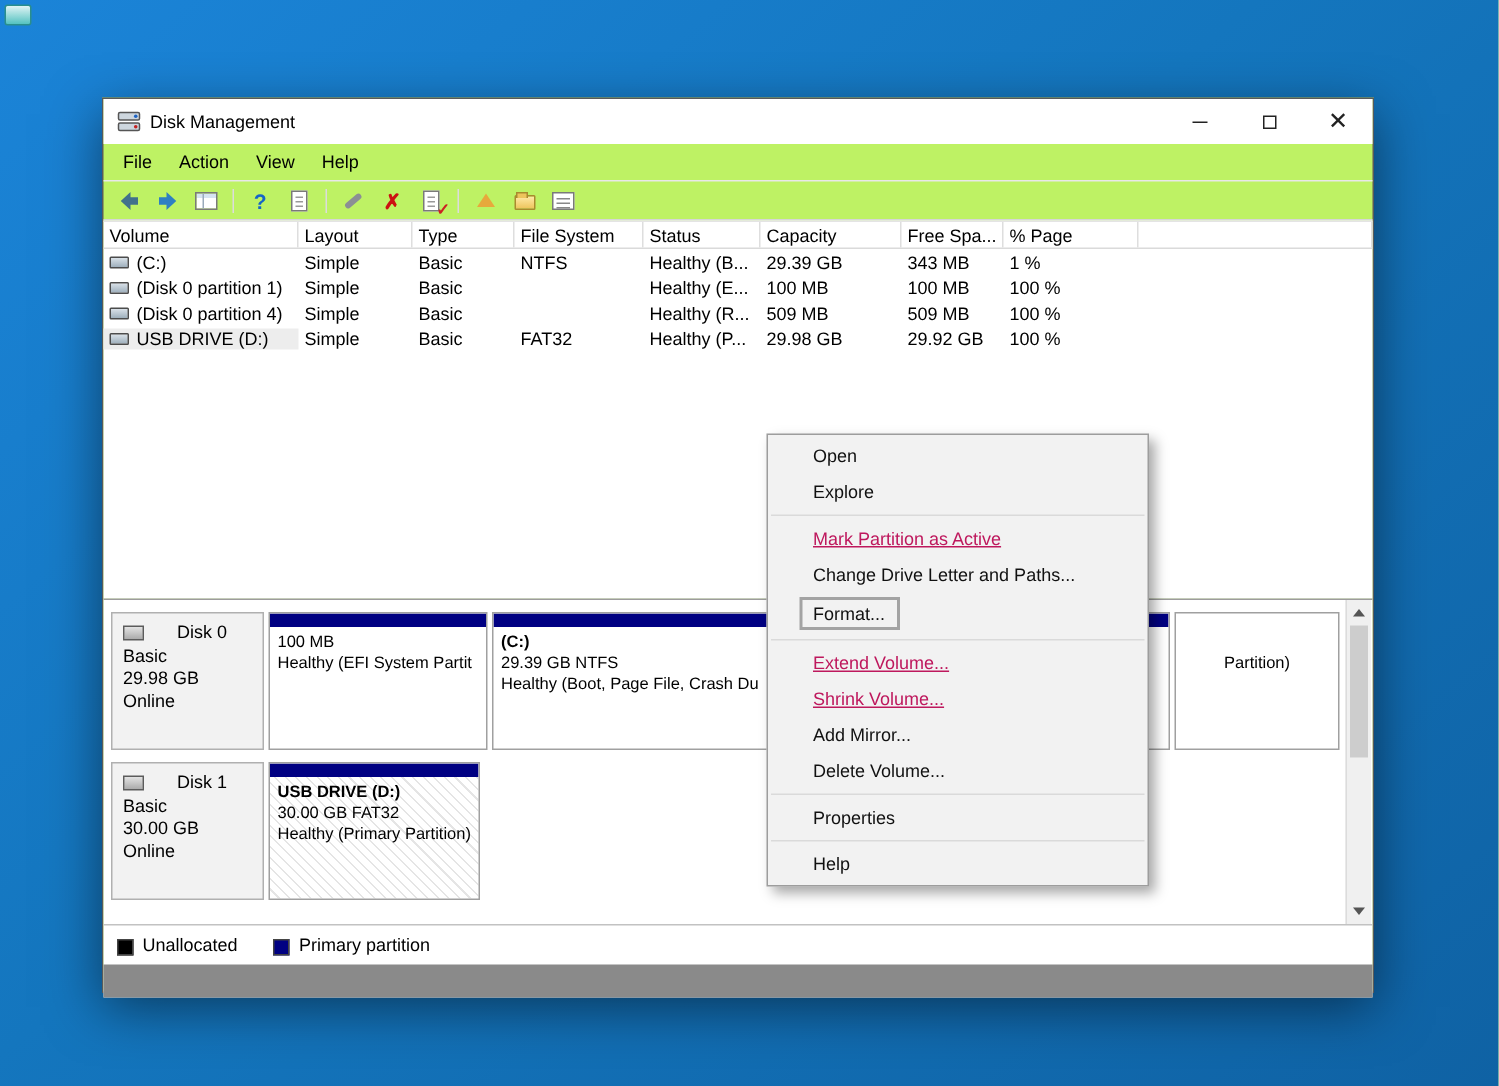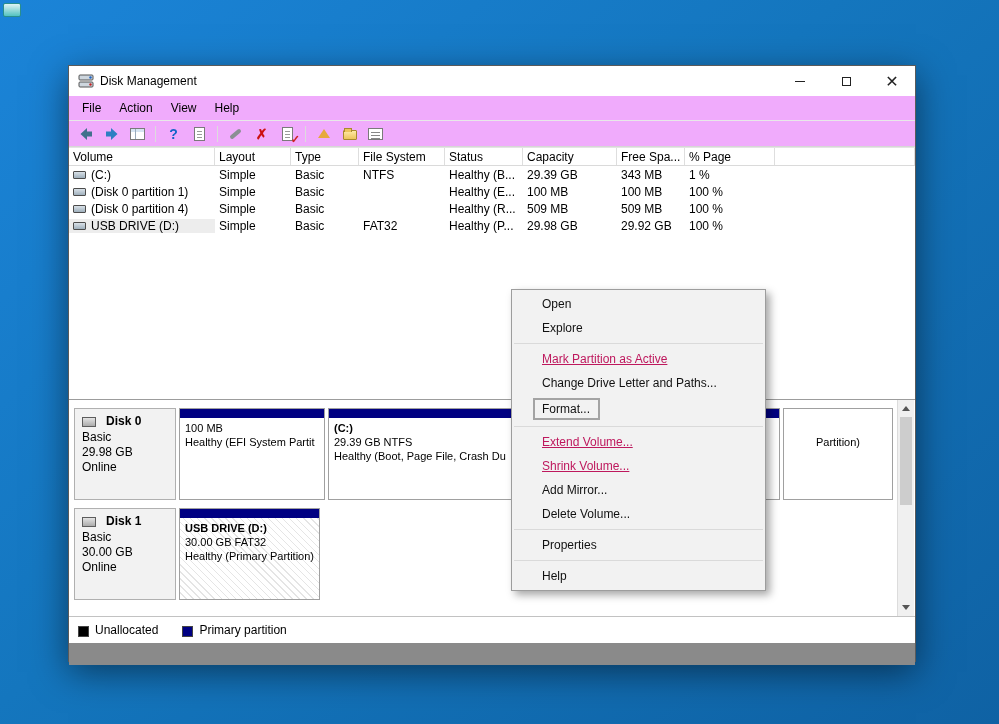--- a/index.html
+++ b/index.html
@@ -6,21 +6,21 @@
   html,body { margin:0; padding:0; }
   body {
     width:999px; height:724px; position:relative; overflow:hidden;
     background: linear-gradient(140deg,#1b84d8 0%, #1476be 45%, #0f62a4 100%);
     font-family:"Liberation Sans", sans-serif;
     -webkit-font-smoothing:antialiased;
   }
   
   .window {
     position:absolute; left:68px; top:65px; width:848px; height:597px;
-    background:#f0abfc; border:1px solid #5a5a5a;
+    background:#bef264; border:1px solid #5a5a5a;
     box-shadow:0 10px 34px rgba(0,0,0,.5);
     display:flex; flex-direction:column;
   }
   .titlebar { height:30px; display:flex; align-items:center; background:#fff; flex:0 0 auto; }
   .title-icon { margin-left:9px; width:16px; height:16px; flex:0 0 auto; }
   .title-text { font-size:12px; color:#000; margin-left:6px; }
   .controls { margin-left:auto; display:flex; height:100%; }
   .ctrl { width:46px; height:100%; display:flex; align-items:center; justify-content:center; color:#222; font-size:14px; }
   .ctrl .min-glyph { width:10px; height:1px; background:#222; display:block; }
   .ctrl .max-glyph { width:9px; height:9px; border:1px solid #222; display:block; }
@@ -49,34 +49,34 @@
   .form-ico { width:15px; height:12px; border:1px solid #7a7a7a; background:#fff; position:relative; }
   .form-ico:before { content:""; position:absolute; left:2px; top:3px; width:9px; height:1px; background:#888;
     box-shadow:0 3px 0 #888, 0 6px 0 #888; }
 
   
   .list { height:252px; flex:0 0 auto; font-size:12px; background:#fff; }
   .lheader { display:flex; height:19px; border-bottom:1px solid #dadada; border-top:1px solid #e4e4e4; }
   .hcell { padding:2px 4px; border-right:1px solid #dedede; white-space:nowrap; overflow:hidden; color:#000; }
   .lrow { display:flex; height:17px; align-items:center; }
   .cell { padding:0 4px; white-space:nowrap; overflow:hidden; }
-  .c0{width:146px}.c1{width:76px}.c2{width:68px}.c3{width:86px}.c4{width:78px}.c5{width:94px}.c6{width:68px}.c7{width:90px}
+  .c0{width:130px}.c1{width:76px}.c2{width:68px}.c3{width:86px}.c4{width:78px}.c5{width:94px}.c6{width:68px}.c7{width:90px}
   .cfill{flex:1}
   .vol-cell { display:flex; align-items:center; }
   .drive-ico { width:13px; height:8px; border:1px solid #4c4c4c; border-radius:1px;
     background:linear-gradient(#d9e1e8,#9fb0bd); margin-right:5px; flex:0 0 auto; }
   .lrow.row-focus .c0 { background:#ededed; }
 
   
   .graphical { flex:1; border-top:1px solid #9c9c9c; background:#fff; display:flex; flex-direction:column; }
   .disks-viewport { height:216px; position:relative; padding:8px 22px 0 5px; }
   .disk-row { display:flex; height:92px; margin-bottom:8px; }
   .disk-label { width:102px; flex:0 0 auto; background:#f2f2f2; border:1px solid #b0b0b0;
     padding:5px 7px; font-size:12px; line-height:1.25; }
-  .disk-name { font-weight:bold; display:flex; align-items:center; gap:10px; margin-bottom:1px; }
+  .disk-name { font-weight:normal; display:flex; align-items:center; gap:22px; margin-bottom:1px; }
   .disk-ico { width:14px; height:10px; border:1px solid #5c5c5c; background:linear-gradient(#e3e3e3,#ababab); flex:0 0 auto; }
   .partitions { flex:1; display:flex; gap:3px; margin-left:3px; }
   .partition { border:1px solid #a0a0a0; background:#fff; display:flex; flex-direction:column; overflow:hidden; }
   .part-head { height:9px; background:#000082; flex:0 0 auto; }
   .part-body { padding:3px 5px 0 5px; font-size:11px; flex:1; }
   .part-title { height:14px; line-height:14px; font-weight:bold; white-space:nowrap; overflow:hidden; }
   .part-title:empty { display:none; }
   .part-line { height:14px; line-height:14px; white-space:nowrap; overflow:hidden; }
   .p-efi { width:146px; flex:0 0 auto; }
   .p-c { flex:1; }

